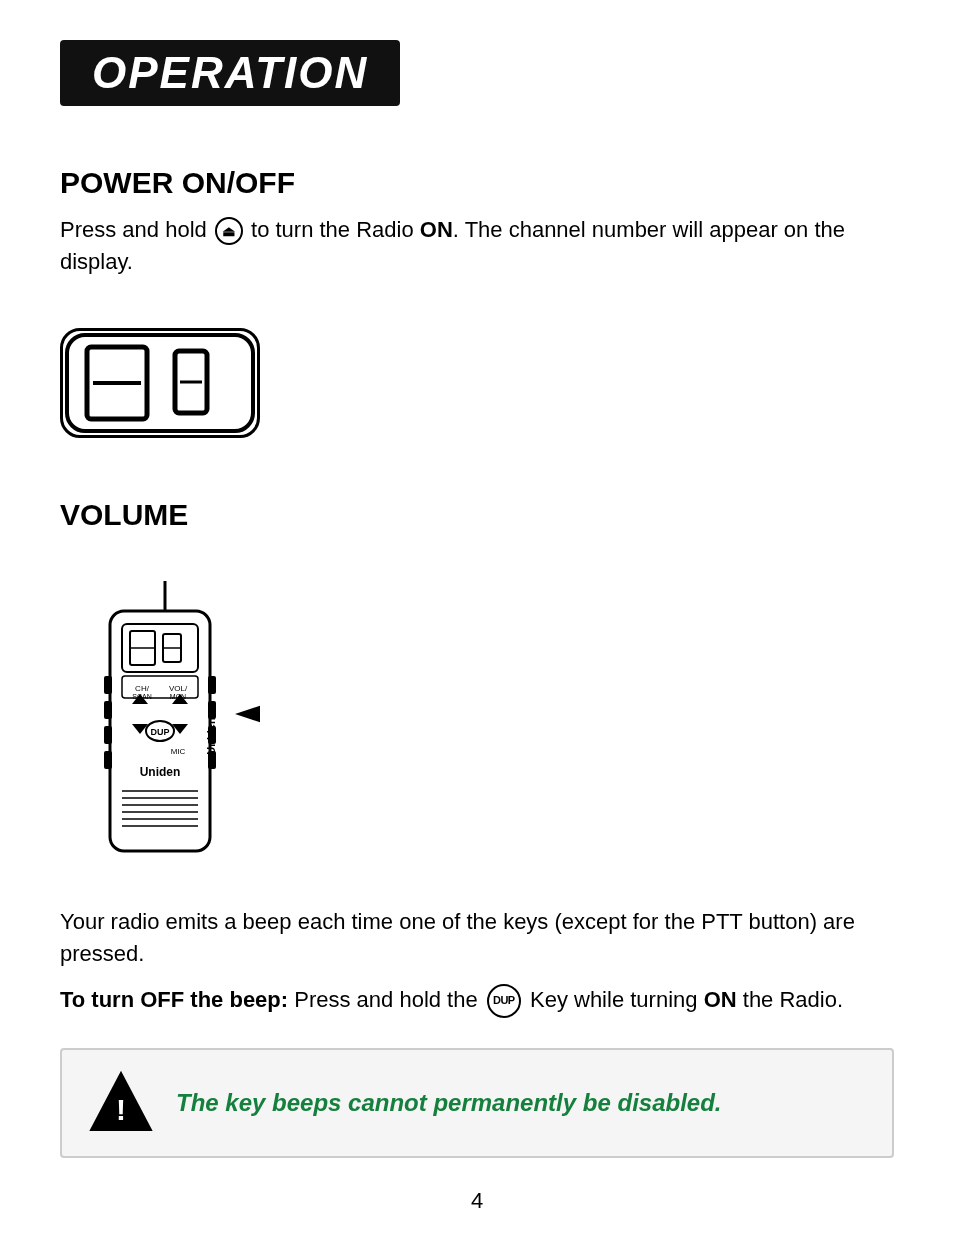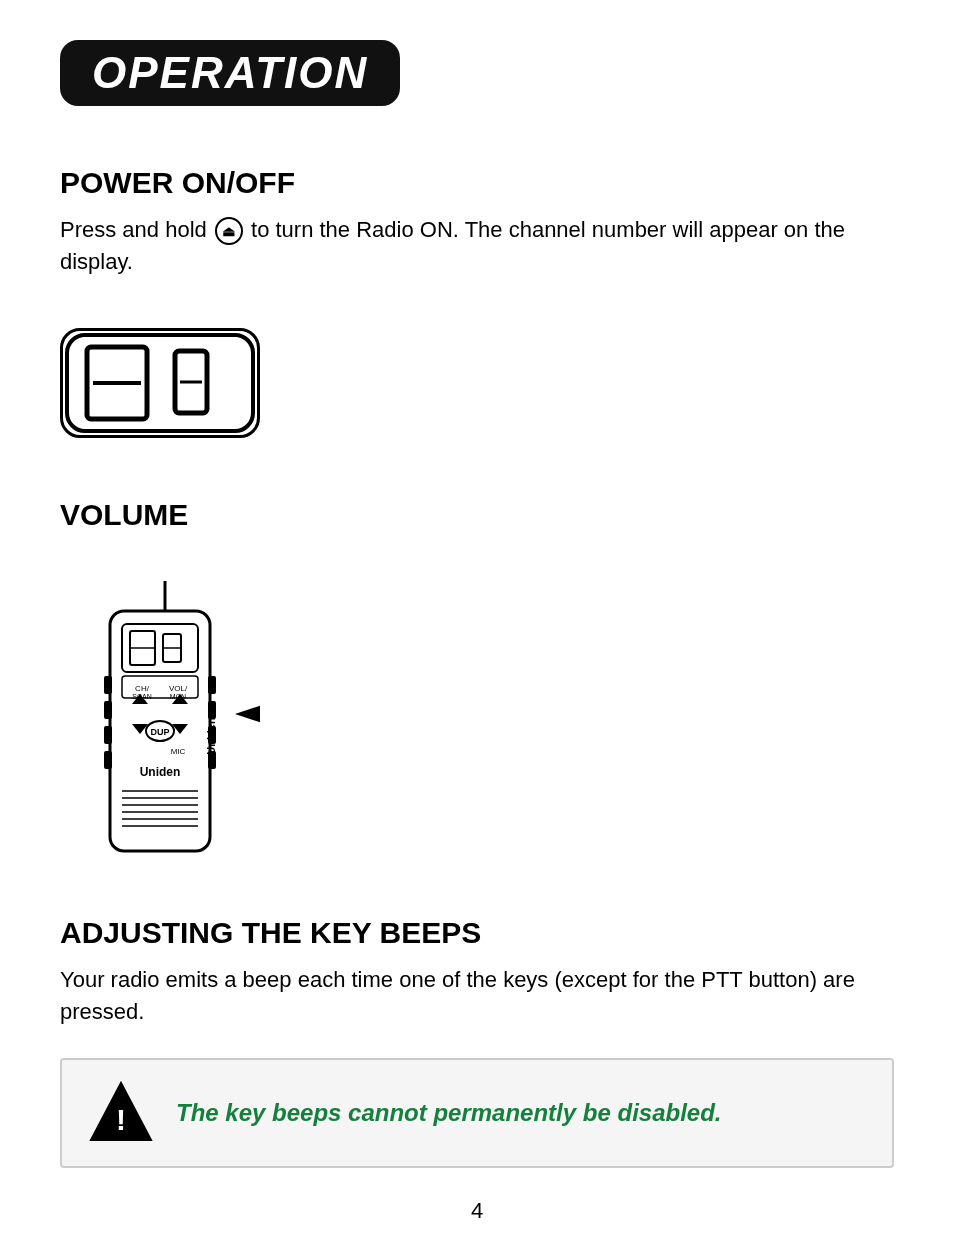--- a/index.html
+++ b/index.html
@@ -15,21 +15,21 @@
     }
 
     .title-badge {
       display: inline-block;
       background: #111;
       color: #fff;
       font-size: 44px;
       font-weight: 900;
       font-style: italic;
       padding: 8px 32px;
-      border-radius: 18px;
+      border-radius: 4px;
       letter-spacing: 2px;
       margin-bottom: 30px;
     }
 
     .section-title {
       font-size: 30px;
       font-weight: 900;
       margin-bottom: 14px;
       margin-top: 30px;
     }
@@ -53,21 +53,21 @@
       align-items: flex-start;
     }
 
     p {
       font-size: 22px;
       line-height: 1.45;
       margin-bottom: 10px;
     }
 
     b, strong {
-      font-weight: 400;
+      font-weight: 700;
     }
 
     .icon-circle {
       display: inline-flex;
       align-items: center;
       justify-content: center;
       width: 28px;
       height: 28px;
       border: 2.5px solid #000;
       border-radius: 50%;
@@ -247,24 +247,31 @@
       <rect x="148" y="125" width="8" height="18" rx="2" fill="black"></rect>
       <rect x="148" y="150" width="8" height="18" rx="2" fill="black"></rect>
       <rect x="148" y="175" width="8" height="18" rx="2" fill="black"></rect>
 
       <polygon points="175,138 205,128 205,148" fill="black"></polygon>
     </svg>
   </div>
 </div>
 
 <div style="margin-top: 10px;">
-  <div class="section-title">ADJUSTING THE KEY BEEPS</div>
 
   <p style="margin-bottom: 14px;">Your radio emits a beep each time one of the keys (except for the PTT button) are pressed.</p>
 
+  <p style="margin-bottom: 10px;">
+    <strong>To turn OFF the beep:</strong>
+    <span>Press and hold the</span>
+    <span class="dup-icon">DUP</span>
+    <span> </span><span>Key while turning</span>
+    <strong>ON</strong>
+    <span>the Radio.</span>
+  </p>
 
 </div>
 
 <div class="warning-box">
   <svg class="warning-triangle" width="70" height="70" viewBox="0 0 70 70">
     <polygon points="35,5 65,62 5,62" fill="black" stroke="black" stroke-width="2"></polygon>
     <text x="35" y="52" font-size="30" font-weight="bold" fill="white" text-anchor="middle" font-family="Arial">!</text>
   </svg>
   <span class="warning-text">The key beeps cannot permanently be disabled.</span>
 </div>

